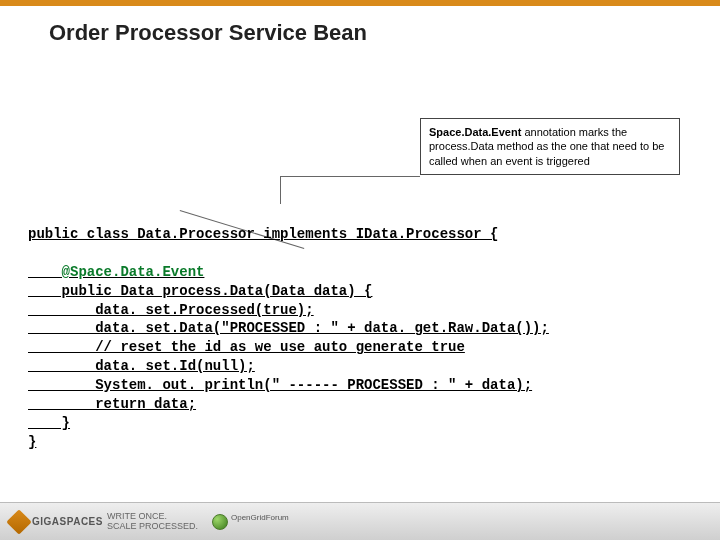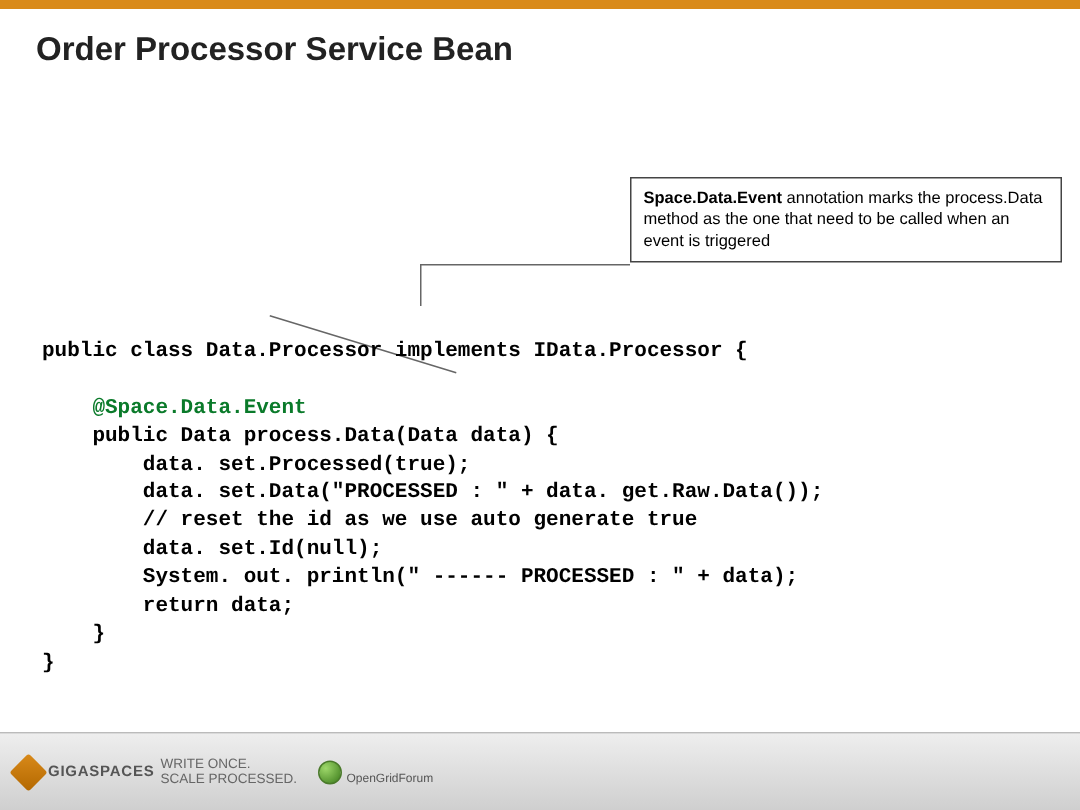--- a/index.html
+++ b/index.html
@@ -13,32 +13,33 @@
   .top-bar {
     height: 6px;
     width: 100%;
     background: #d98a1a;
   }
   .title {
     font-size: 22px;
     font-weight: bold;
     padding: 14px 24px 6px 24px;
     color: #222;
+    margin-left: 25px;
   }
   .callout-wrap {
     position: absolute;
     top: 118px;
     left: 180px;
     width: 500px;
   }
   .callout-box {
     position: absolute;
     left: 240px;
     top: 0;
-    width: 288px;
+    width: 260px;
     border: 1px solid #444;
     background: #fff;
     padding: 6px 8px;
     font-size: 11px;
     line-height: 1.3;
   }
   .callout-box .lead { font-weight: bold; }
   .callout-line1 {
     position: absolute;
     left: 100px;
@@ -69,26 +70,27 @@
     position: absolute;
     top: 225px;
     left: 28px;
     right: 28px;
     font-family: "Courier New", monospace;
     font-size: 14px;
     line-height: 1.35;
     font-weight: bold;
     white-space: pre;
     color: #000;
+    text-decoration: underline;
   }
   .annot { color: #0a7a2a; }
   .footer {
     position: absolute;
     left: 0; right: 0; bottom: 0;
-    height: 52px;
+    height: 38px;
     background: linear-gradient(#eee, #cfcfcf);
     border-top: 1px solid #bbb;
     display: flex;
     align-items: center;
     padding: 0 10px;
     font-size: 8px;
     color: #555;
   }
   .footer .spacer { flex: 1; }
   .logo-giga {
@@ -111,21 +113,21 @@
   .tagline {
     margin-left: 4px;
     font-size: 9px;
     line-height: 1.1;
     color: #666;
     font-weight: normal;
   }
   .ogf {
     margin-left: 14px;
     display: flex;
-    align-items: flex-end;
+    align-items: flex-start;
     gap: 3px;
   }
   .ogf .globe {
     width: 16px; height: 16px;
     border-radius: 50%;
     background: radial-gradient(circle at 30% 30%, #9ed86a, #3a7a1a);
     border: 1px solid #4a7a2a;
   }
   .ogf .label {
     font-size: 8px;

